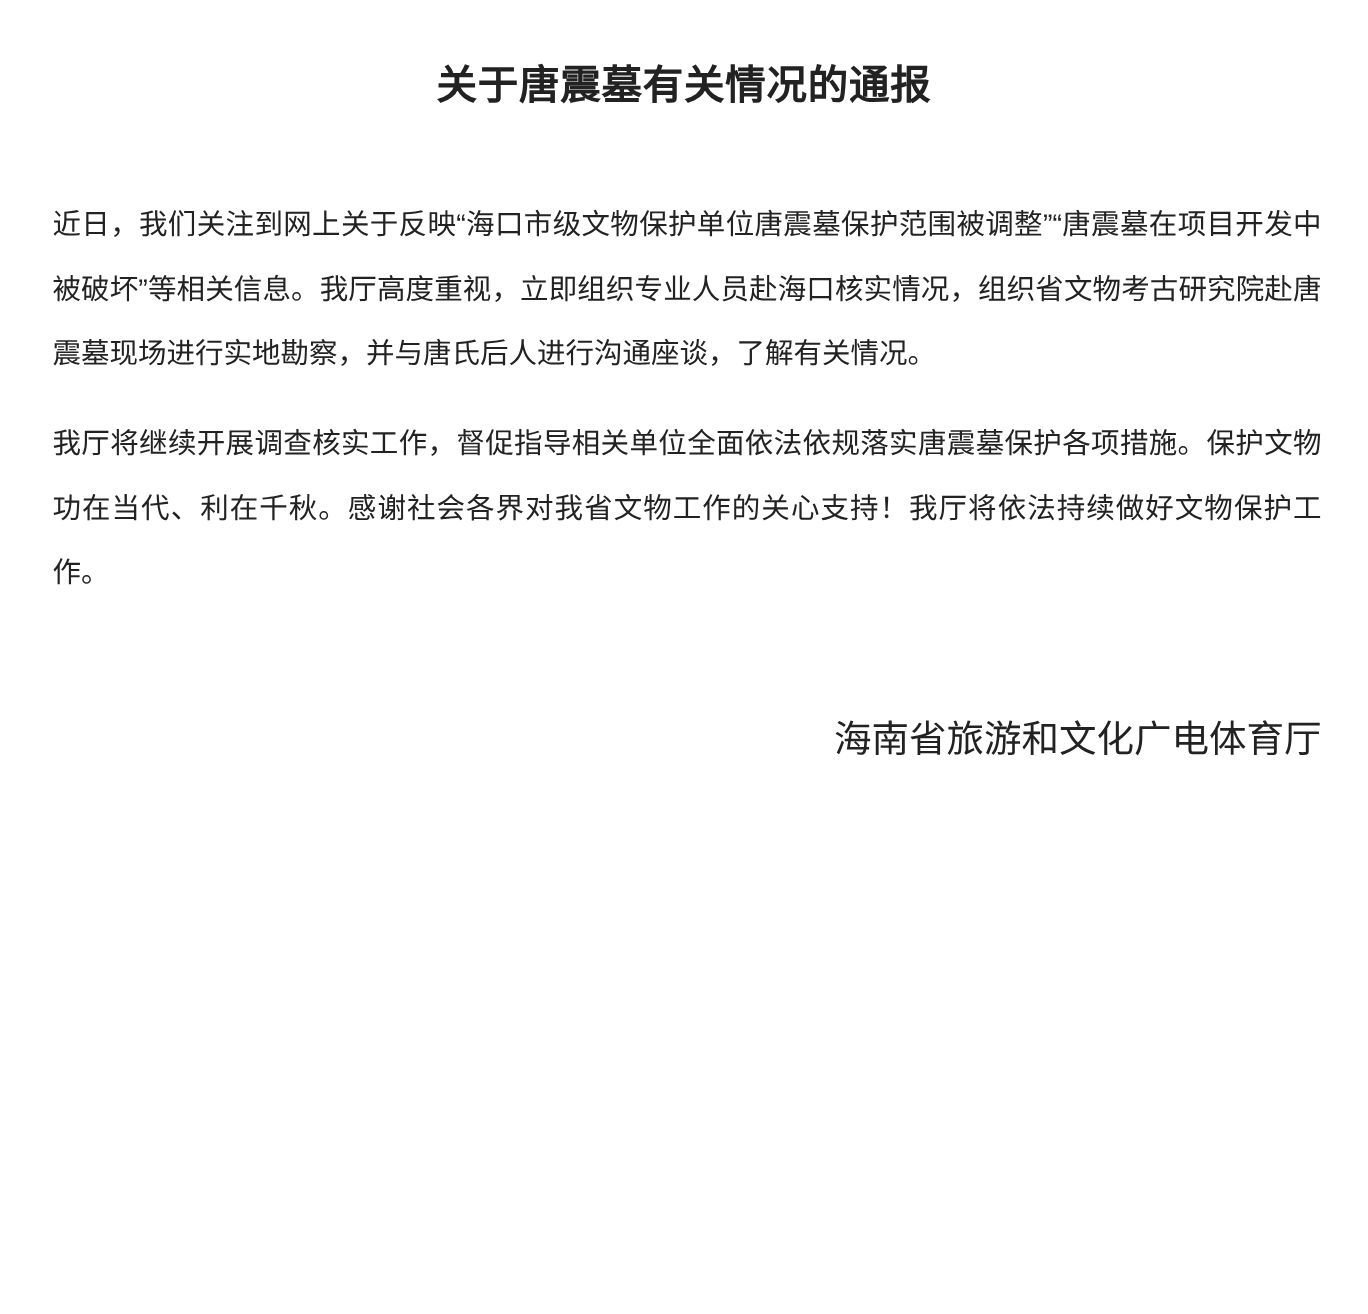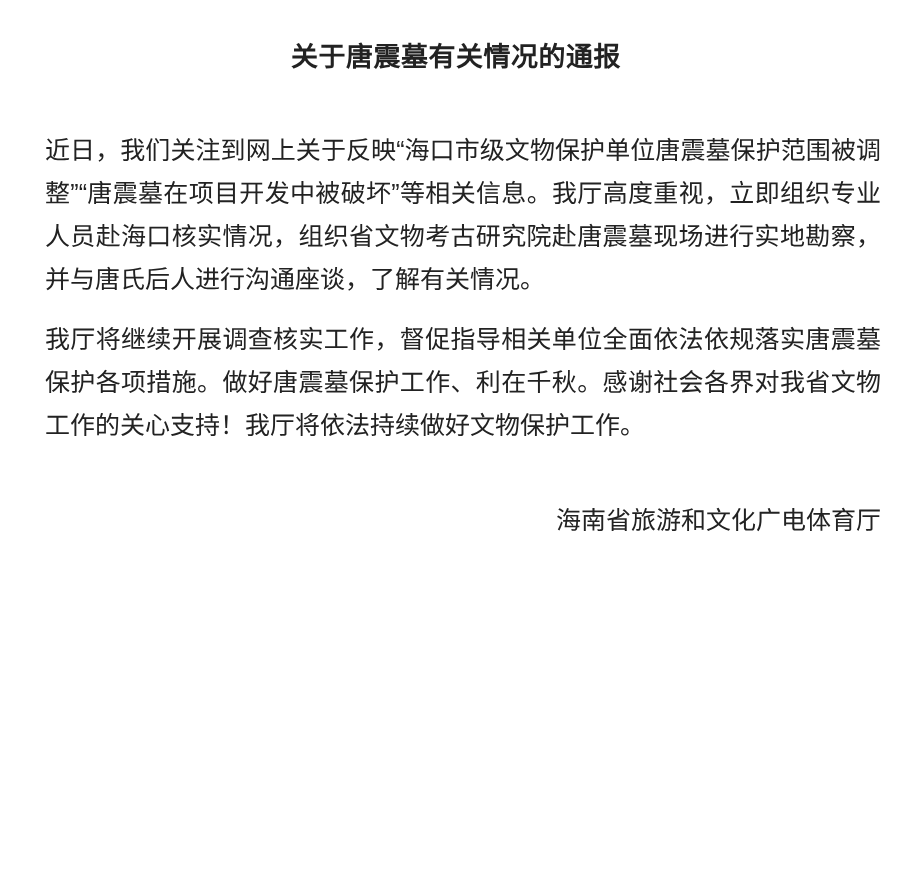--- a/index.html
+++ b/index.html
@@ -20,47 +20,47 @@
   }
   .doc-title {
     font-size: 27px;
     font-weight: 700;
     line-height: 43px;
     text-align: center;
     margin: 12px;
     letter-spacing: 0.5px;
   }
   .doc-para {
-    font-size: 25px;
+    font-size: 19px;
     line-height: 43px;
-    margin: 17px 0 0 14px;
+    margin: 17px 0 0 4px;
     text-align: justify;
     word-break: break-all;
   }
   .doc-para.first {
     margin-top: 50px;
   }
   .doc-sign-block {
-    margin-top: 52px;
+    margin-top: 68px;
     text-align: right;
   }
   .doc-sign-line {
     font-size: 25px;
     line-height: 43px;
   }
 </style>
 </head>
 <body>
 
 <div class="doc">
 
   <h1 class="doc-title">关于唐震墓有关情况的通报</h1>
 
   <p class="doc-para first">近日，我们关注到网上关于反映“海口市级文物保护单位唐震墓保护范围被调整”“唐震墓在项目开发中被破坏”等相关信息。我厅高度重视，立即组织专业人员赴海口核实情况，组织省文物考古研究院赴唐震墓现场进行实地勘察，并与唐氏后人进行沟通座谈，了解有关情况。</p>
 
 
-  <p class="doc-para">我厅将继续开展调查核实工作，督促指导相关单位全面依法依规落实唐震墓保护各项措施。做好唐震墓保护工作、利在千秋。感谢社会各界对我省文物工作的关心支持！我厅将依法持续做好文物保护工作。</p>
+  <p class="doc-para">我厅将继续开展调查核实工作，督促指导相关单位全面依法依规落实唐震墓保护各项措施。保护文物功在当代、利在千秋。感谢社会各界对我省文物工作的关心支持！我厅将依法持续做好文物保护工作。</p>
 
   <div class="doc-sign-block">
     <div class="doc-sign-line">海南省旅游和文化广电体育厅</div>
   </div>
 
 </div>
 
 </body></html>

